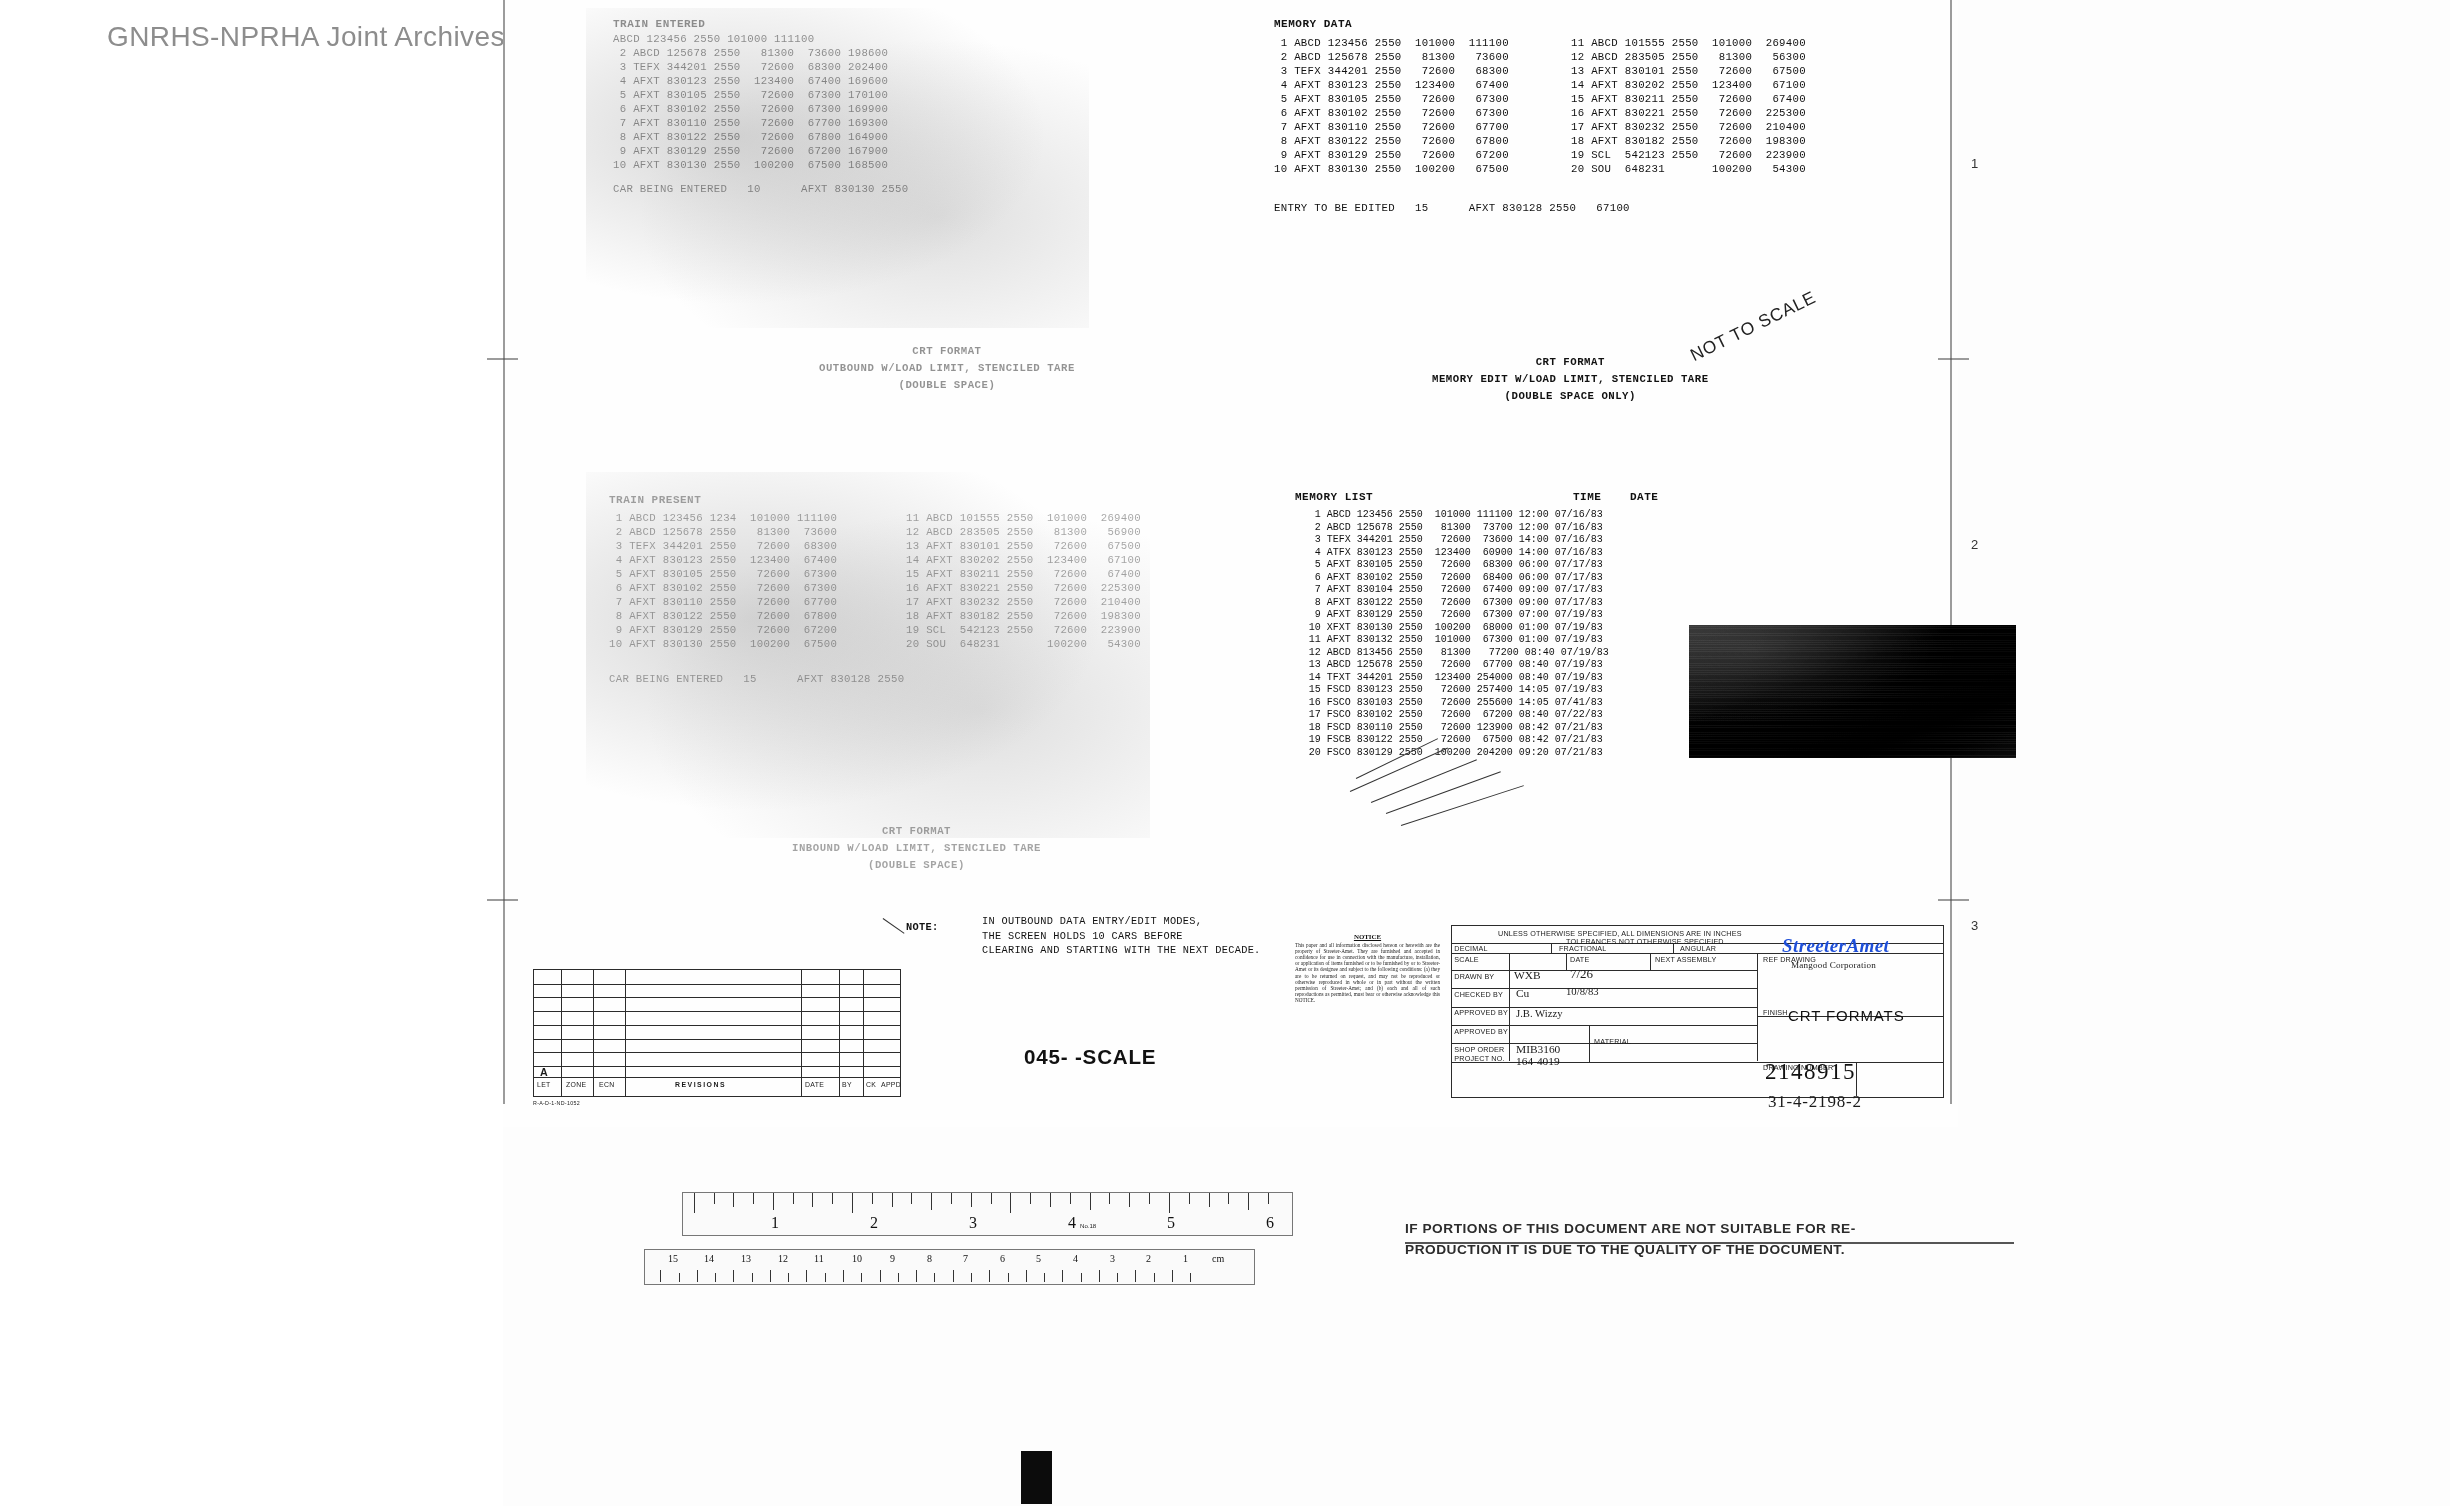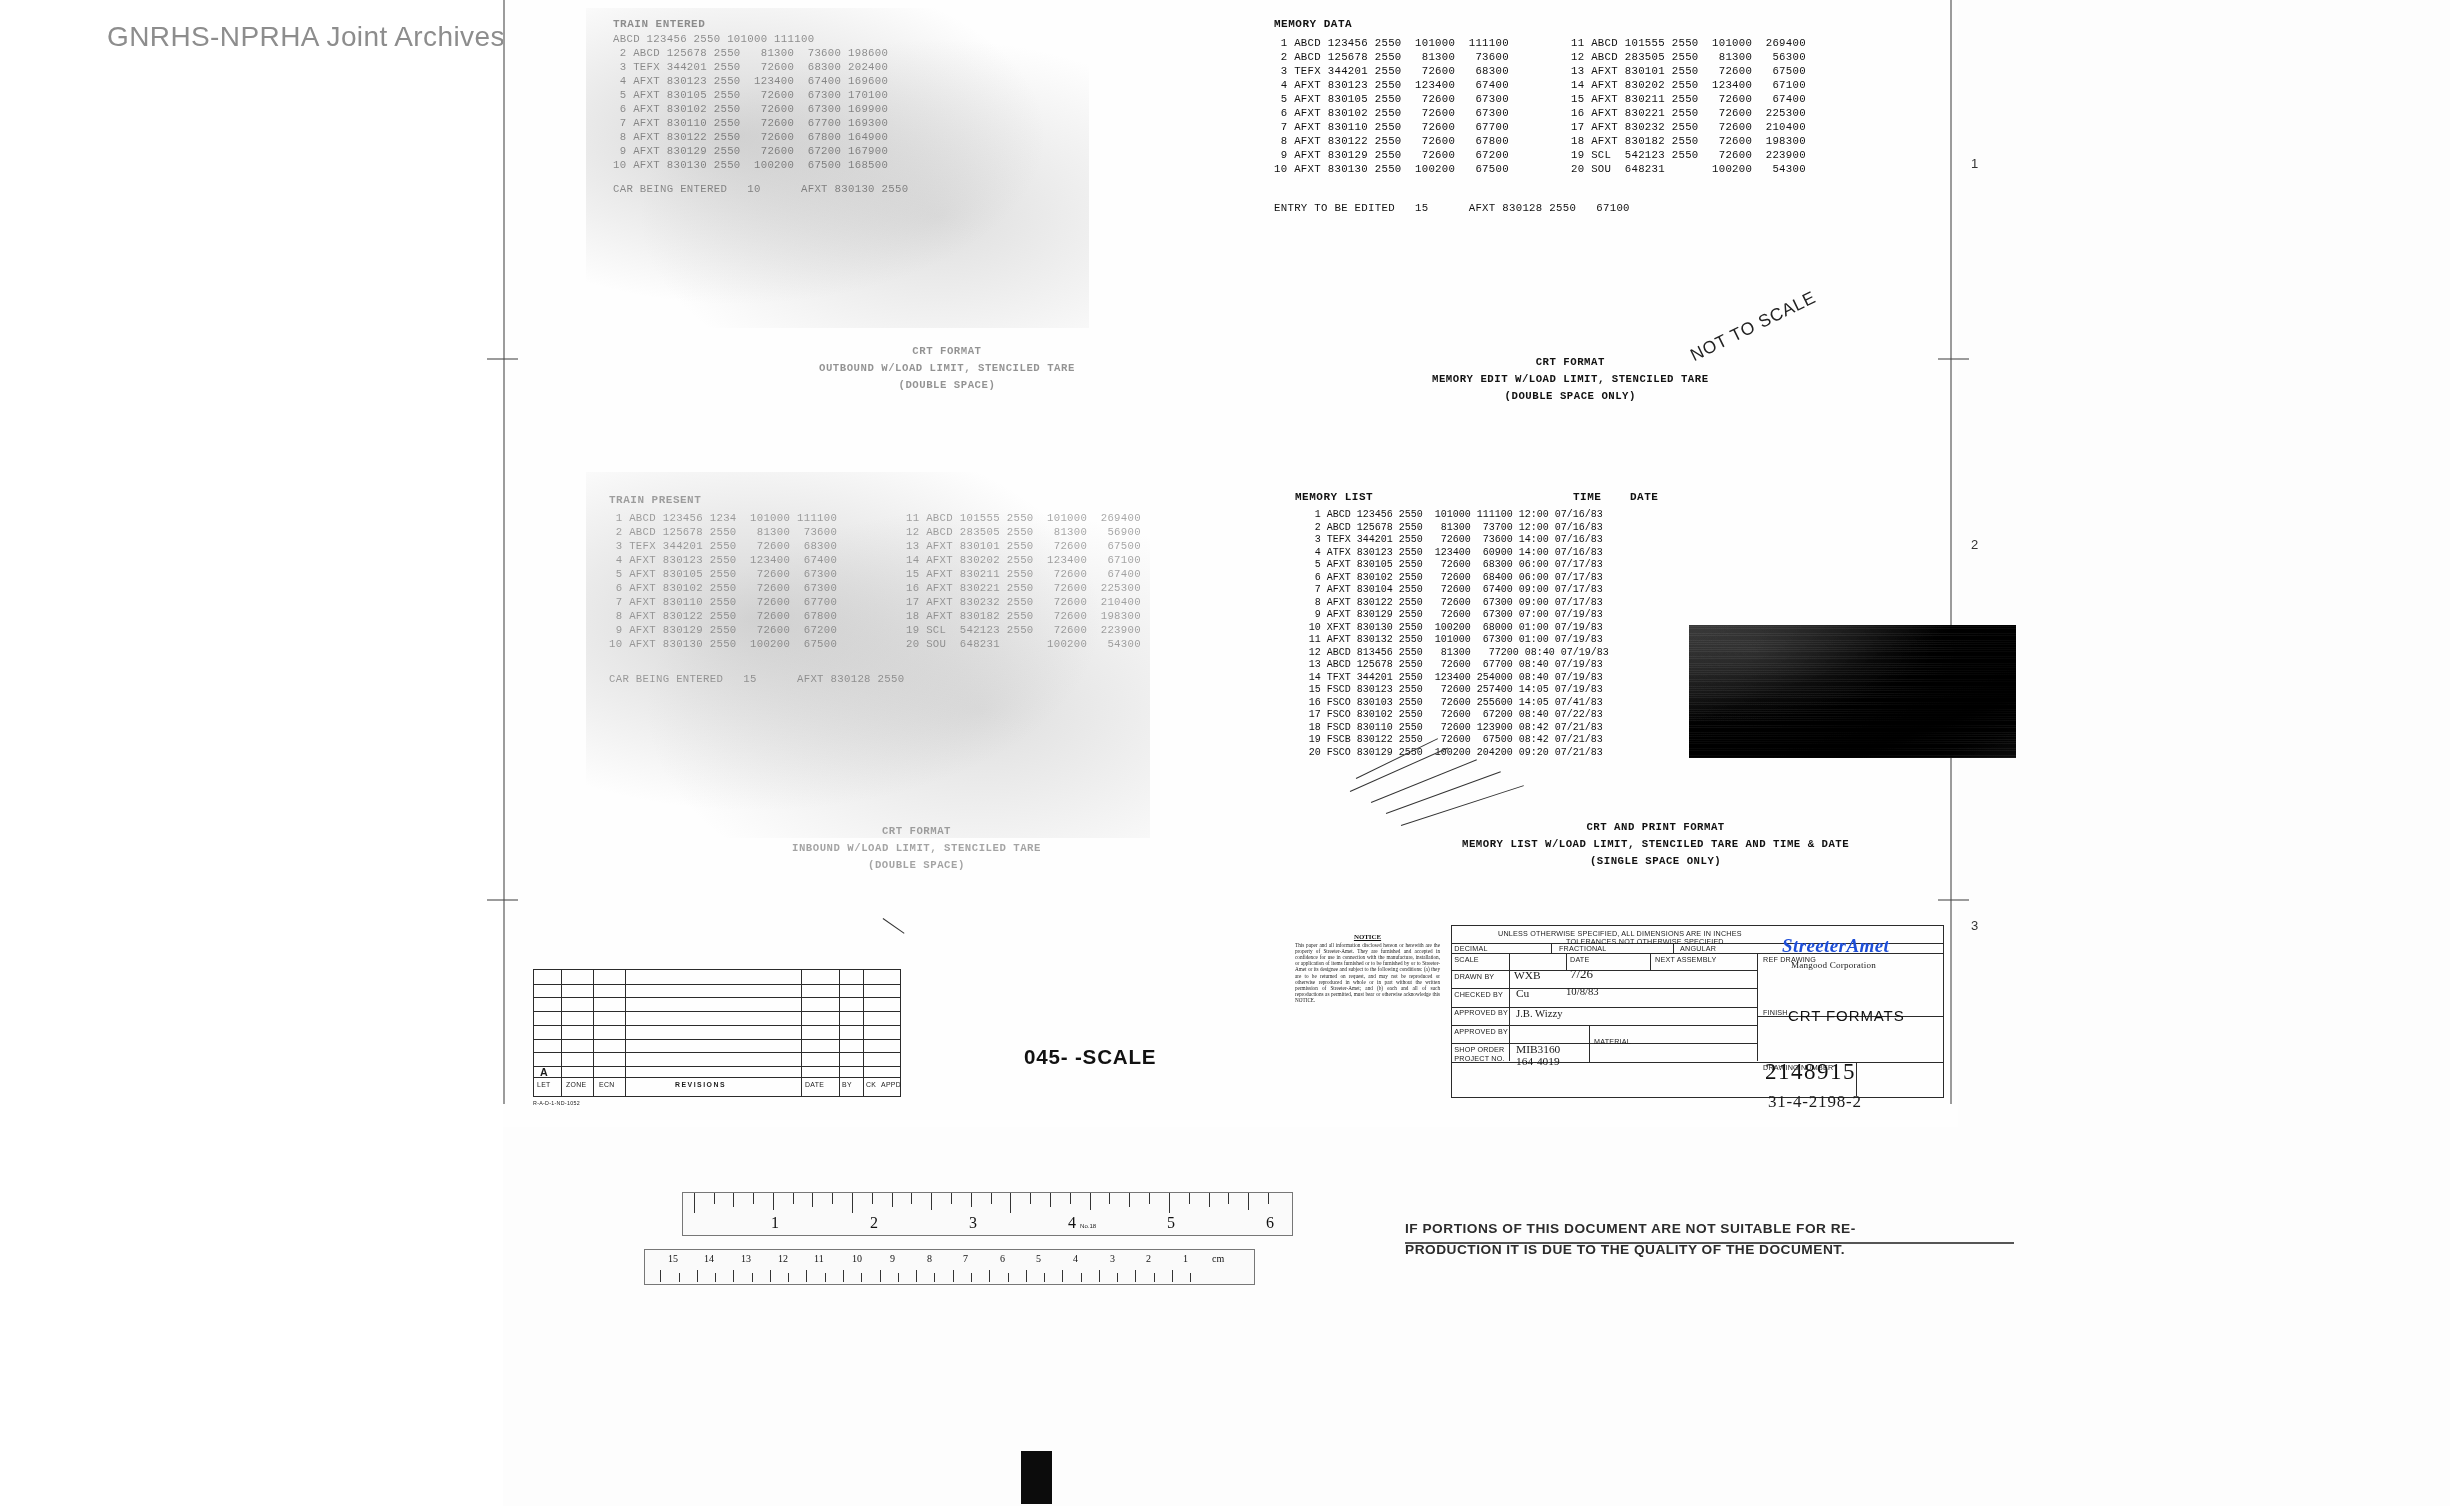--- a/index.html
+++ b/index.html
@@ -225,28 +225,31 @@
       <div class="mono">20 FSCO 830129 2550  100200 204200 09:20 07/21/83</div>
     </div>
   </div>
 
   <div class="leader" style="left:1356px;top:778px;width:91px;transform:rotate(-26deg);"></div>
   <div class="leader" style="left:1350px;top:791px;width:107px;transform:rotate(-24deg);"></div>
   <div class="leader" style="left:1371px;top:802px;width:114px;transform:rotate(-22deg);"></div>
   <div class="leader" style="left:1386px;top:813px;width:122px;transform:rotate(-20deg);"></div>
   <div class="leader" style="left:1401px;top:825px;width:129px;transform:rotate(-18deg);"></div>
 
-  <div class="blk" style="left:1462px;top:819px;text-align:center;">
-    <div class="mono cap">CRT AND PRINT FORMAT</div>
-    <div class="mono cap">MEMORY LIST W/LOAD LIMIT, STENCILED TARE AND TIME &amp; DATE</div>
-    <div class="mono cap">(SINGLE SPACE ONLY)</div>
-  </div>
 
   <div class="darkbox"></div>
 
+  <div class="blk" style="left:906px;top:914px;">
+    <div class="mono noteblk" style="position:absolute;left:0;top:6.1px;font-weight:bold;">NOTE:</div>
+    <div style="margin-left:76px;">
+      <div class="mono noteblk">IN OUTBOUND DATA ENTRY/EDIT MODES,</div>
+      <div class="mono noteblk">THE SCREEN HOLDS 10 CARS BEFORE</div>
+      <div class="mono noteblk">CLEARING AND STARTING WITH THE NEXT DECADE.</div>
+    </div>
+  </div>
   <div class="leader" style="left:883px;top:918px;width:26px;transform:rotate(35deg);"></div>
 
   <div class="notice">
     <div class="nh">NOTICE</div>
     <div class="nt">This paper and all information disclosed hereon or herewith are the property of Streeter-Amet. They are furnished and accepted in confidence for use in connection with the manufacture, installation, or application of items furnished or to be furnished by or to Streeter-Amet or its designee and subject to the following conditions: (a) they are to be returned on request, and may not be reproduced or otherwise reproduced in whole or in part without the written permission of Streeter-Amet; and (b) each and all of such reproductions as permitted, must bear or otherwise acknowledge this NOTICE.</div>
   </div>
 
   <div class="tb">
     <div class="cellline" style="left:0;top:17px;width:491px;height:1.1px;"></div>
     <div class="cellline" style="left:0;top:27.4px;width:491px;height:1.1px;"></div>

